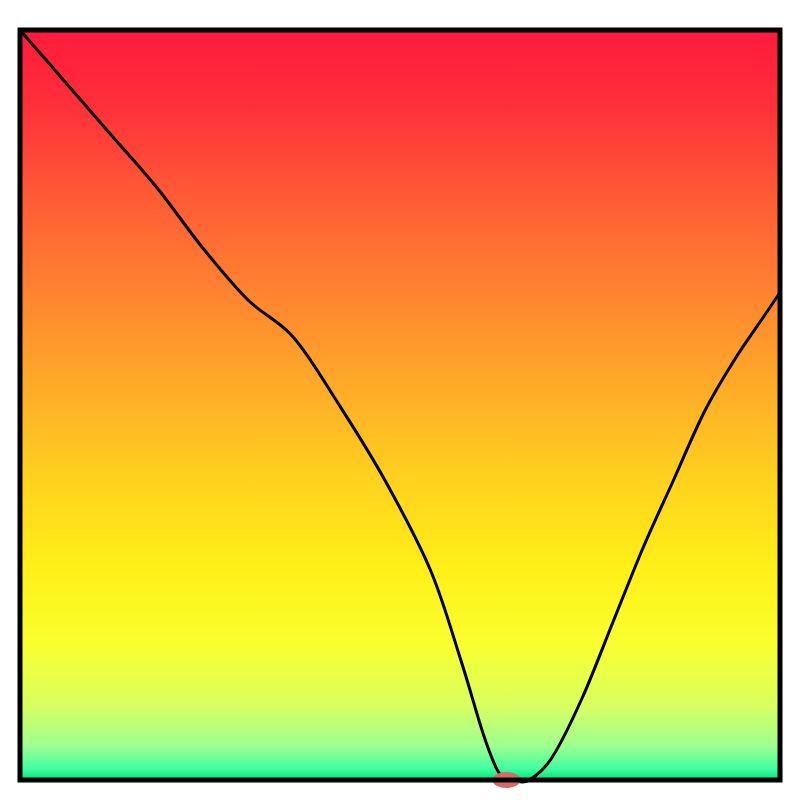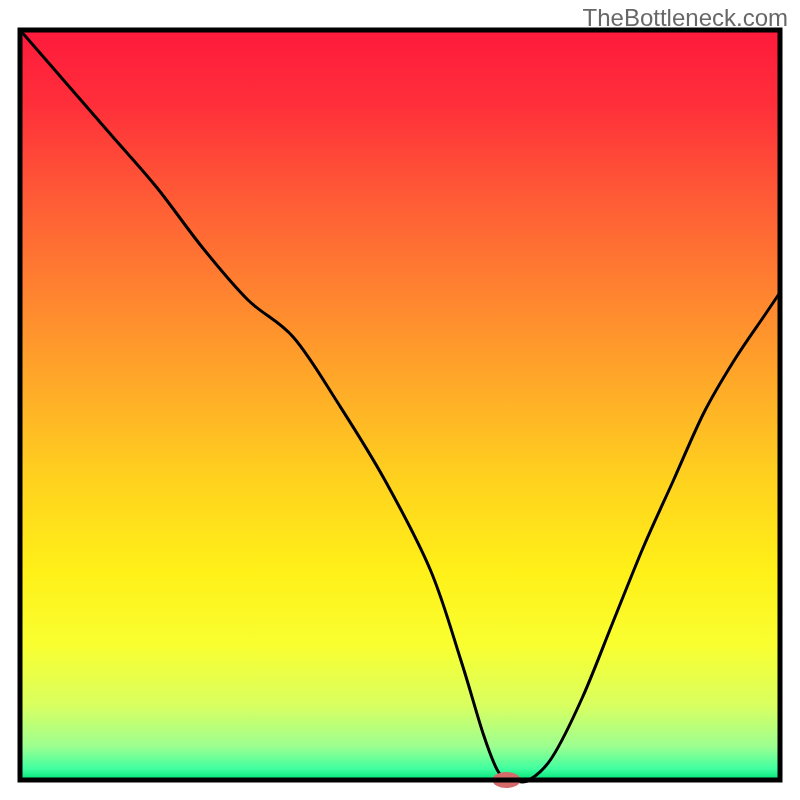--- a/index.html
+++ b/index.html
@@ -30,21 +30,20 @@
     position: absolute;
     left: 0;
     top: 0;
   }
 </style>
 </head>
 <body>
 
 <div class="stage">
 
-  <div class="watermark">TheBottleneck.com</div>
 
   <svg class="chart" width="800" height="800" viewBox="0 0 800 800" xmlns="http://www.w3.org/2000/svg">
     <defs>
       <linearGradient id="bg-grad" x1="0" y1="0" x2="0" y2="1">
 
       <stop offset="0.00%" stop-color="#ff1a3c"></stop>
           <stop offset="10.00%" stop-color="#ff2f3a"></stop>
           <stop offset="22.00%" stop-color="#ff5a36"></stop>
           <stop offset="35.00%" stop-color="#ff8330"></stop>
           <stop offset="48.00%" stop-color="#ffac28"></stop>

